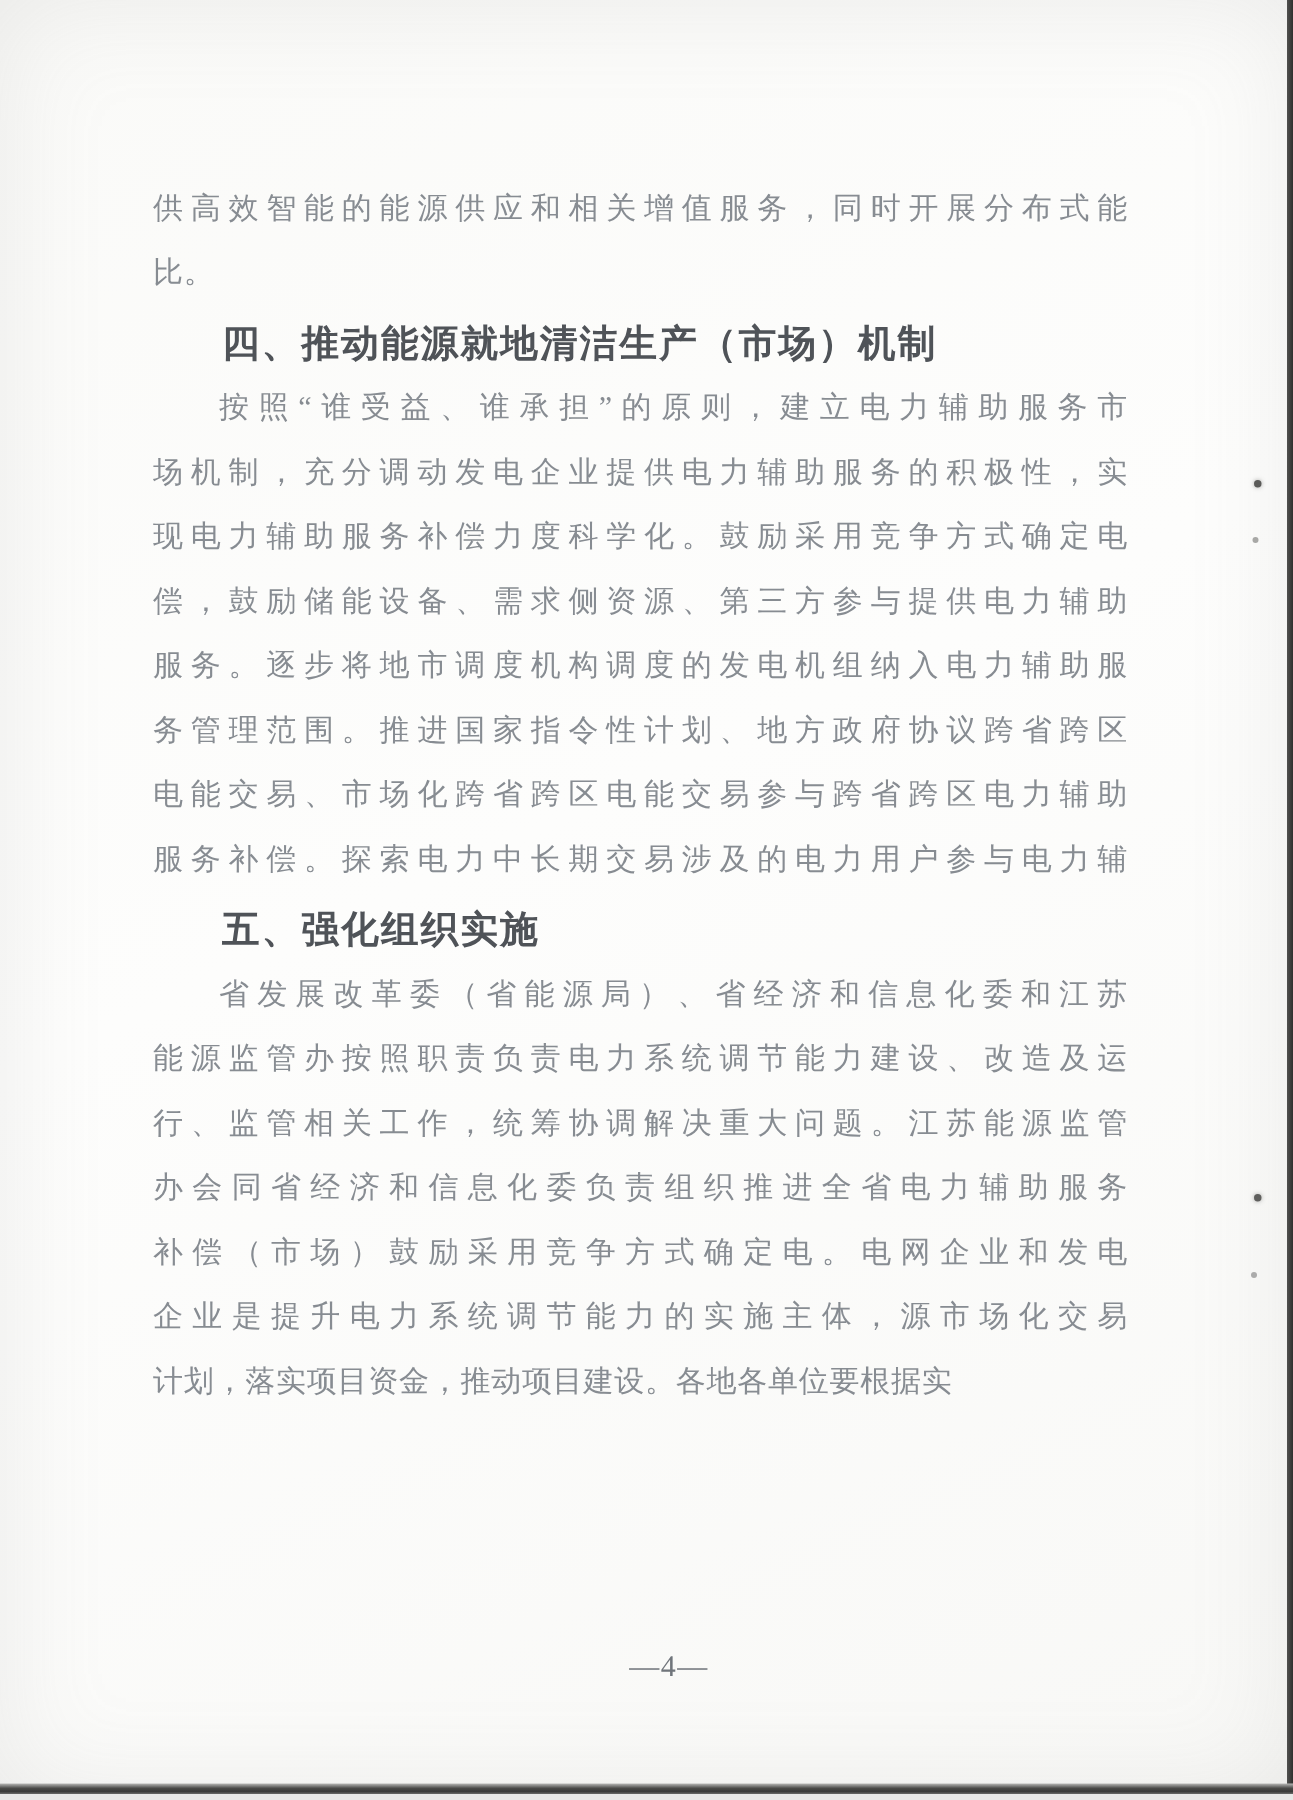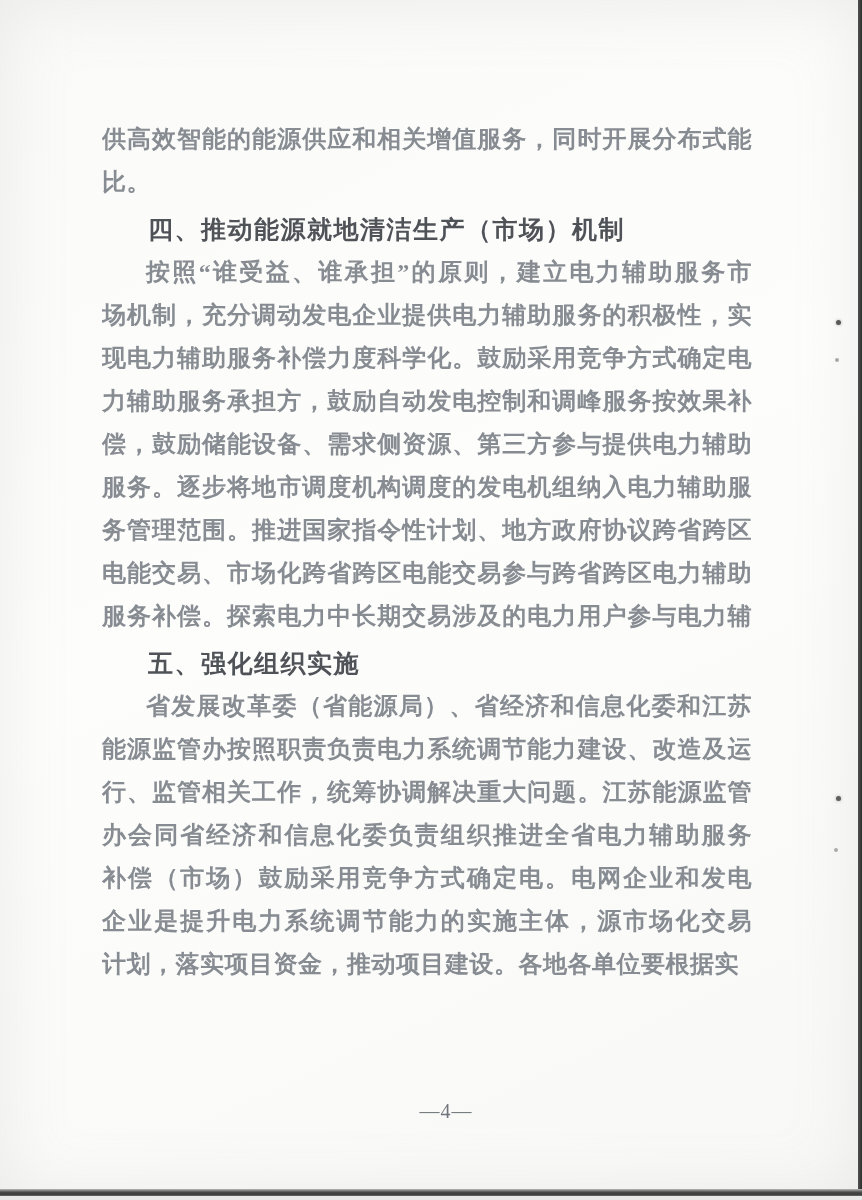--- a/index.html
+++ b/index.html
@@ -16,30 +16,29 @@
     box-shadow: inset 0 0 70px rgba(150,150,150,0.16);
     font-family: "Liberation Serif", serif;
   }
   .doc-content {
     position: absolute;
     left: 102px;
     top: 118px;
     width: 650px;
   }
   .line {
-    font-size: 24px;
+    font-size: 20px;
     line-height: 43px;
     height: 43px;
     color: #878c92;
     text-align: justify;
     text-align-last: justify;
     text-justify: inter-character;
     letter-spacing: 0.5px;
     overflow: hidden;
-    font-weight: bold;
   }
   .line.indent { text-indent: 44px; }
   .line.last   { text-align-last: left; }
   .heading {
     font-family: "Liberation Sans", sans-serif;
     font-size: 25px;
     font-weight: bold;
     color: #4f5358;
     line-height: 43px;
     height: 43px;
@@ -95,21 +94,20 @@
 <body>
 
 <div class="page">
   <div class="doc-content" style="color: rgb(135, 140, 146);">
       <div class="line">供高效智能的能源供应和相关增值服务，同时开展分布式能</div>
       <div class="line last">比。</div>
       <div class="heading" style="color: rgb(79, 83, 88);">四、推动能源就地清洁生产（市场）机制</div>
       <div class="line indent">按照“谁受益、谁承担”的原则，建立电力辅助服务市</div>
       <div class="line">场机制，充分调动发电企业提供电力辅助服务的积极性，实</div>
       <div class="line">现电力辅助服务补偿力度科学化。鼓励采用竞争方式确定电</div>
-      <div class="line">力辅助服务承担方，鼓励自动发电控制和调峰服务按效果补</div>
       <div class="line">偿，鼓励储能设备、需求侧资源、第三方参与提供电力辅助</div>
       <div class="line">服务。逐步将地市调度机构调度的发电机组纳入电力辅助服</div>
       <div class="line">务管理范围。推进国家指令性计划、地方政府协议跨省跨区</div>
       <div class="line">电能交易、市场化跨省跨区电能交易参与跨省跨区电力辅助</div>
       <div class="line">服务补偿。探索电力中长期交易涉及的电力用户参与电力辅</div>
       <div class="heading" style="color: rgb(79, 83, 88);">五、强化组织实施</div>
       <div class="line indent">省发展改革委（省能源局）、省经济和信息化委和江苏</div>
       <div class="line">能源监管办按照职责负责电力系统调节能力建设、改造及运</div>
       <div class="line">行、监管相关工作，统筹协调解决重大问题。江苏能源监管</div>
       <div class="line">办会同省经济和信息化委负责组织推进全省电力辅助服务</div>

